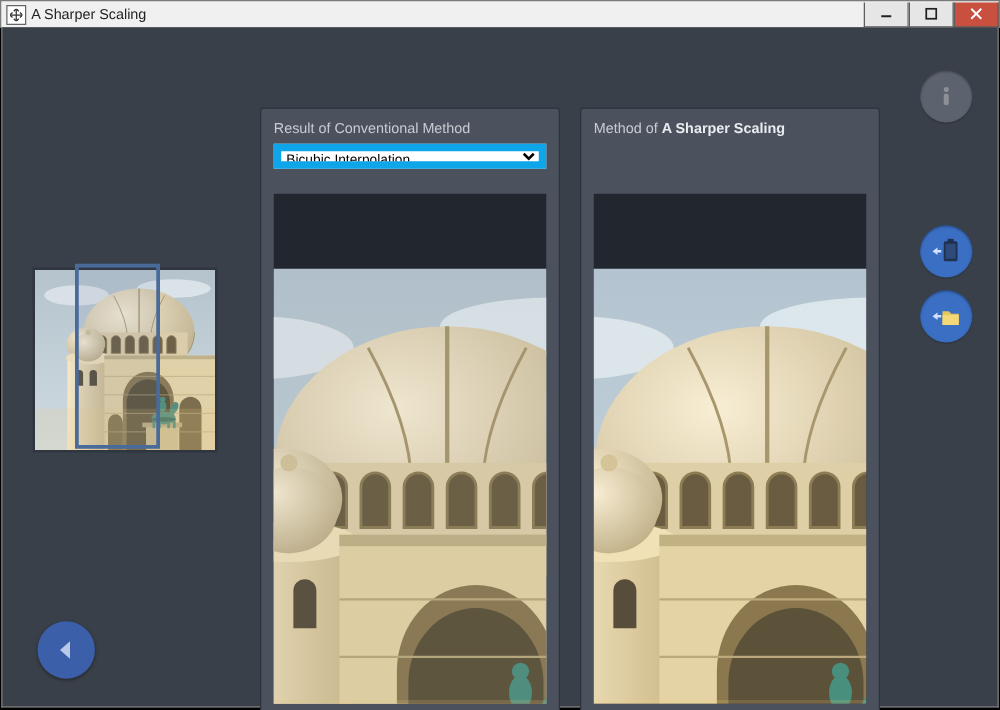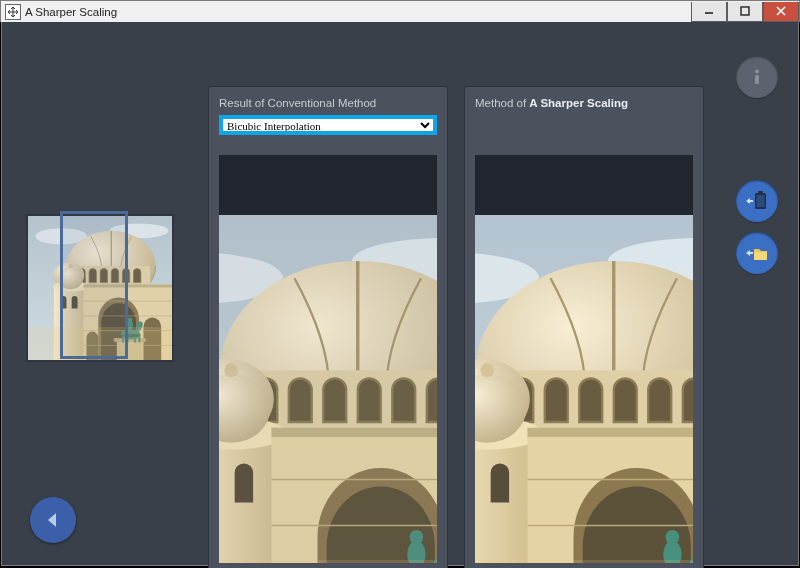--- a/index.html
+++ b/index.html
@@ -57,21 +57,21 @@
     margin-top: 32px;
   }
   .panel-left { left: 206px; }
   .panel-right { left: 462px; }
   .panel-header {
     font-size: 11.5px; color: #c8ccd2; margin-bottom: 6px;
     white-space: nowrap;
   }
   .panel-header .bold { font-weight: bold; color: #e8ebef; }
   .panel select.dropdown {
-    width: 100%; height: 20px; font-size: 11px; background: #fff; border: 4px solid #0ea5e9; font-family: Liberation Serif, serif;
+    width: 100%; height: 20px; font-size: 11px; background: #fff; border: 6px solid #0ea5e9;
   }
   .panel .image-box {
     position: absolute; left: 10px; right: 10px; bottom: 10px; top: 68px;
     background: #22262e; overflow: hidden;
   }
   .panel-right .image-box { top: 68px; }
 
   
   .round-btn {
     position: absolute; right: 20px; width: 42px; height: 42px; border-radius: 50%;

